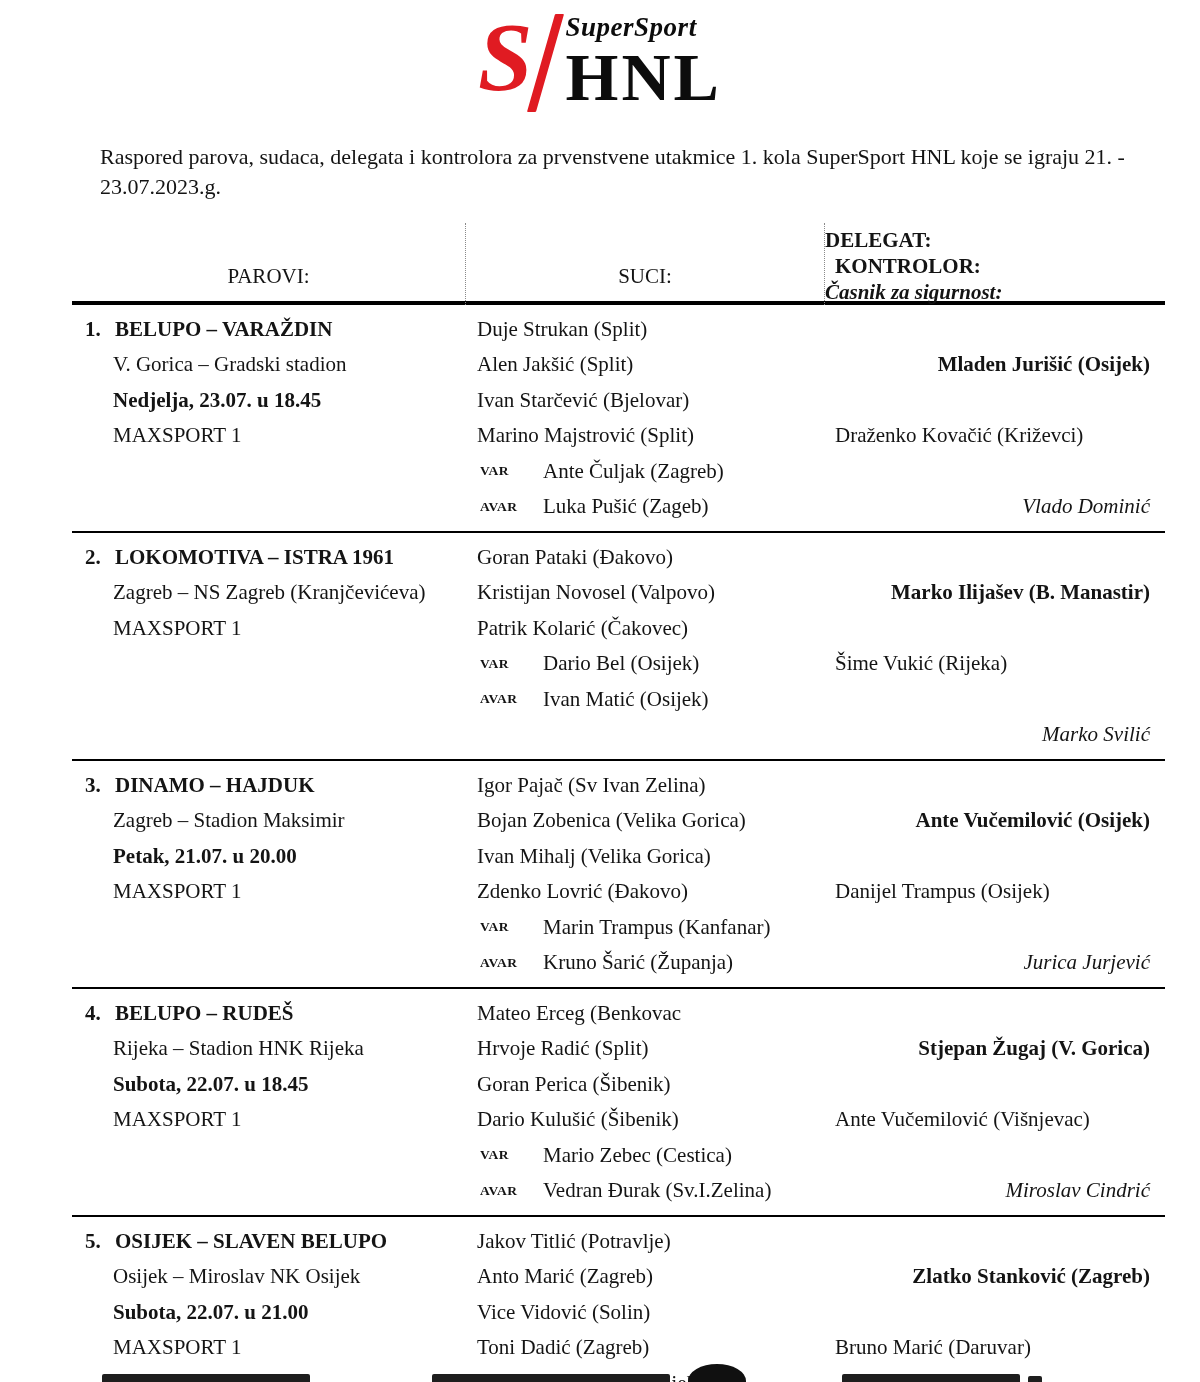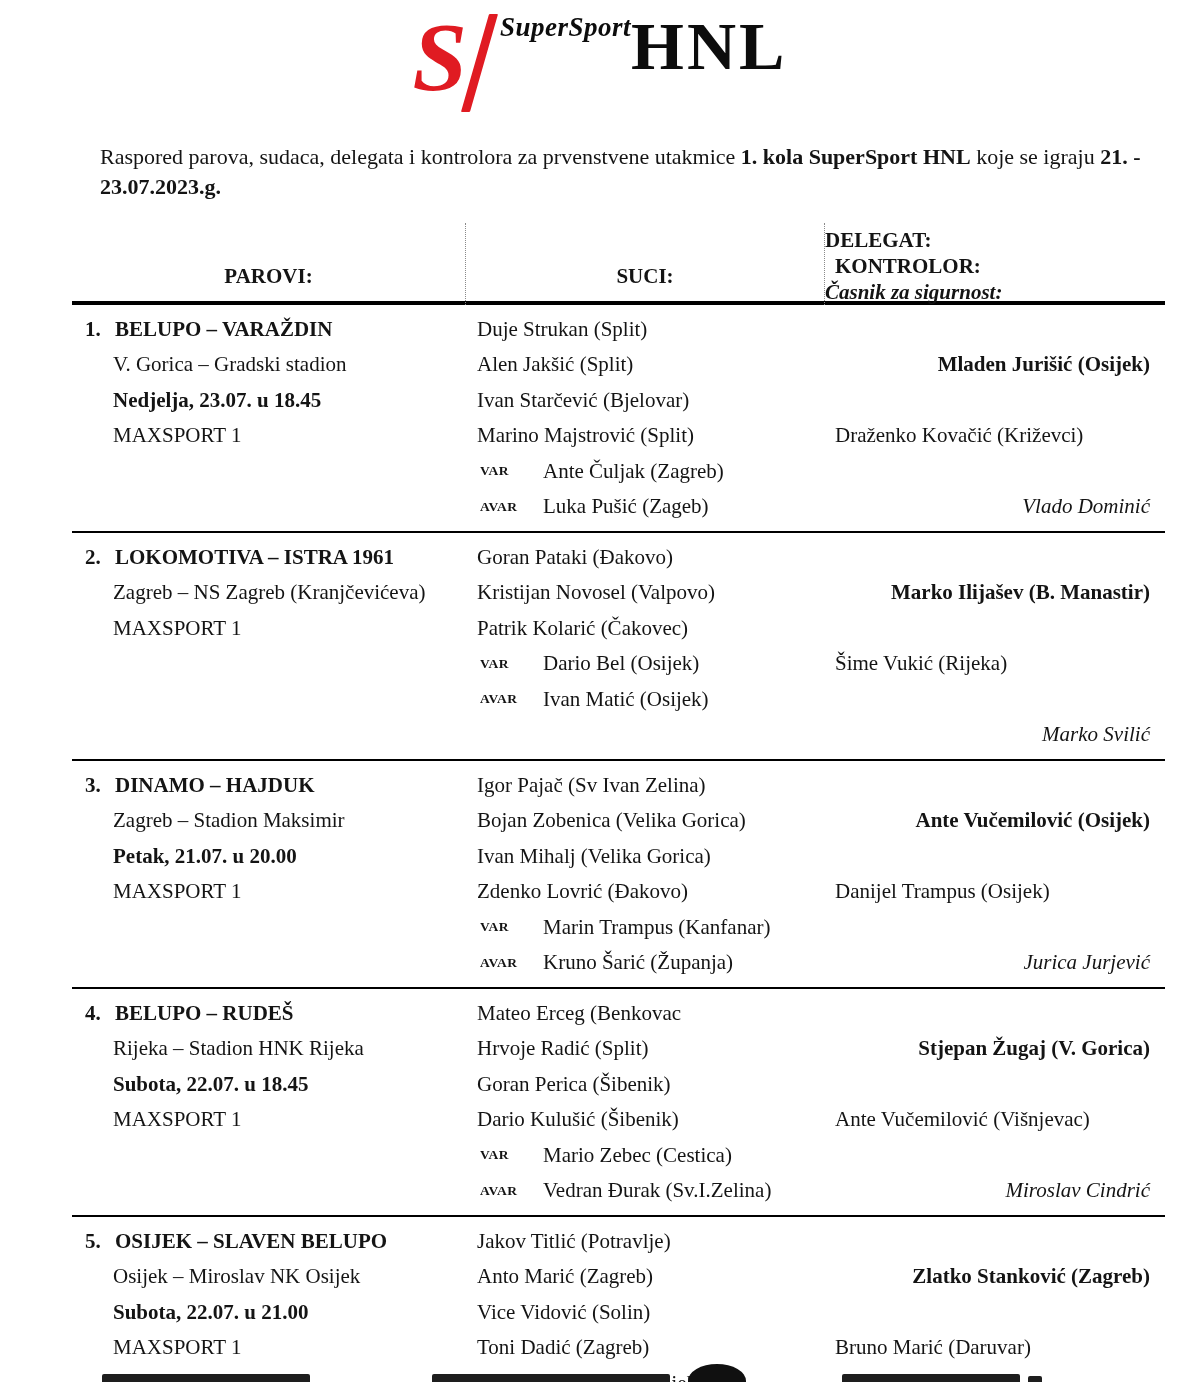--- a/index.html
+++ b/index.html
@@ -12,38 +12,38 @@
   
   .logo { display:flex; justify-content:center; align-items:flex-start; padding-top:12px; height:120px; }
   .logo-s {
     color:#e01b22; font-size:98px; line-height:0.92; font-weight:bold; font-style:italic;
     letter-spacing:-2px;
   }
   .logo-slash {
     width:9px; height:98px; background:#e01b22; transform:skewX(-16deg);
     margin:2px 16px 0 10px; border-radius:1px;
   }
-  .logo-right { display:flex; flex-direction:row; align-items:flex-start; }
+  .logo-right { display:flex; flex-direction:column; align-items:flex-start; }
   .logo-supersport { font-size:27px; font-weight:bold; font-style:italic; letter-spacing:0.5px; color:#0c0c0c; }
   .logo-hnl { font-size:68px; font-weight:bold; line-height:1.0; letter-spacing:3px; color:#0c0c0c; }
 
   
   .intro {
     margin:22px 40px 0 100px; width:1065px;
     font-size:22px; line-height:1.38;
   }
-  .intro b { font-weight:bold; }
+  .intro b { font-weight:normal; }
 
   
   .schedule { margin:20px 0 0 72px; width:1093px; }
   .thead, .trow { display:grid; grid-template-columns:393px 360px 340px; }
   .suci-col { border-left:1px dotted #8a8a8a; border-right:1px dotted #8a8a8a; }
   .thead { height:82px; border-bottom:4px solid #000; }
   .hdrc-1, .hdrc-2 { display:flex; align-items:flex-end; justify-content:center; padding-bottom:16px; }
-  .hdr { font-weight:bold; font-size:21px; }
+  .hdr { font-weight:normal; font-size:21px; }
   .hdrc-3 { padding-top:4px; }
   .hdrc-3 .h-line { height:26px; line-height:26px; font-size:21px; font-weight:bold; }
   .al-right { text-align:left; padding-right:14px; }
   .al-left  { text-align:left; padding-left:10px; }
   .italic { font-style:italic; }
 
   .trow { border-top:none; }
   #rows .trow + .trow { border-top:2px solid #000; }
   #rows .trow:last-child { border-bottom:2px solid #000; }
   .trow .cell { padding-top:7px; padding-bottom:6px; }

